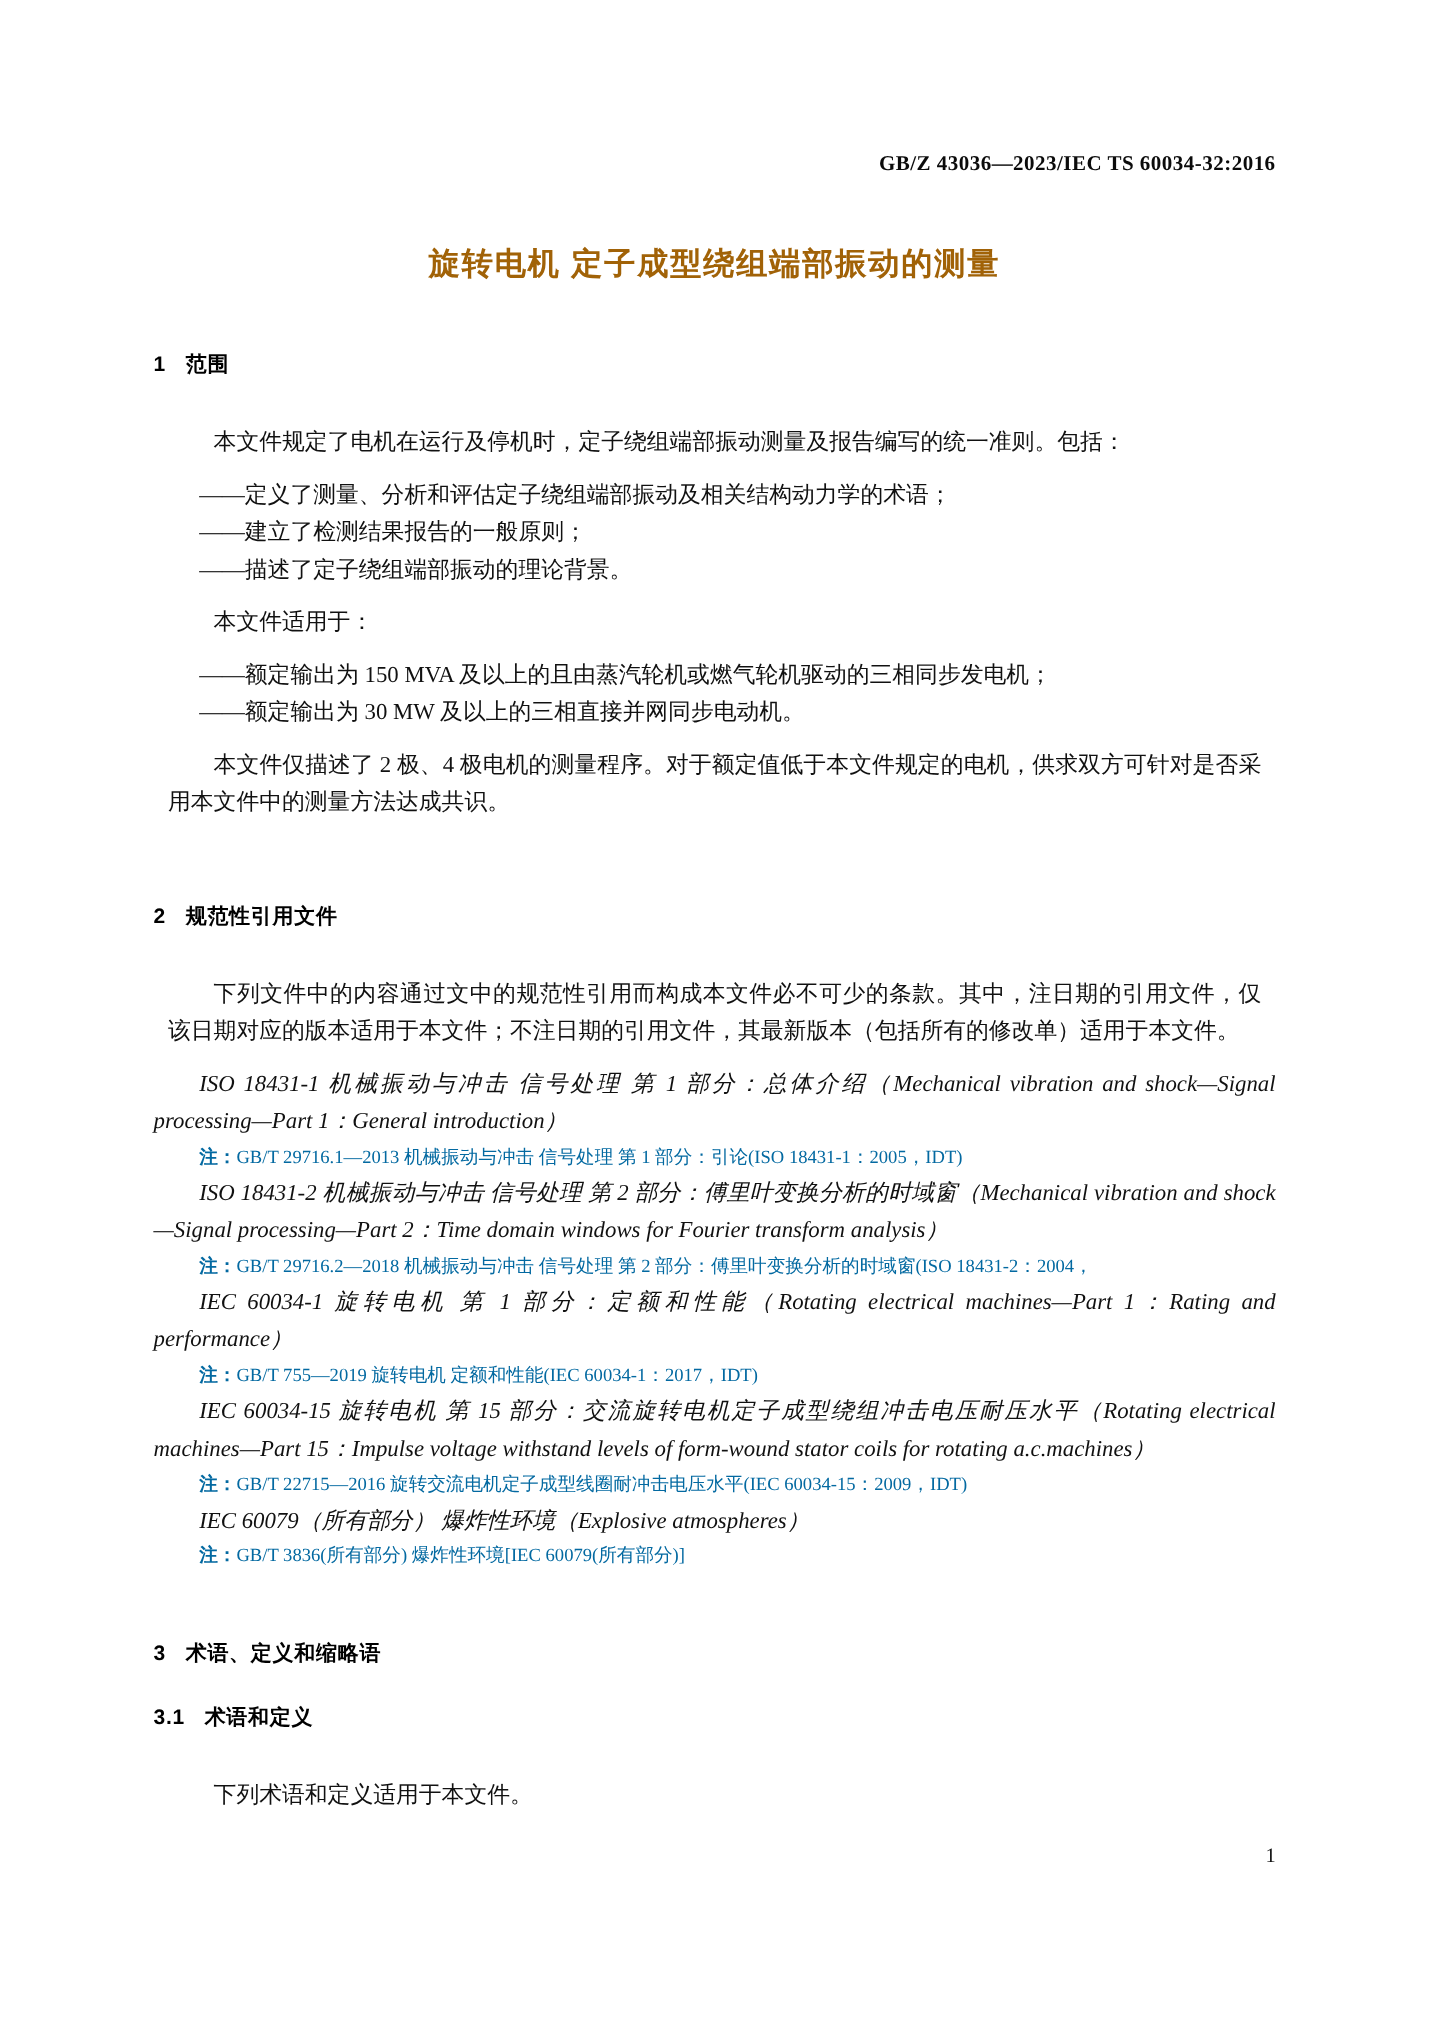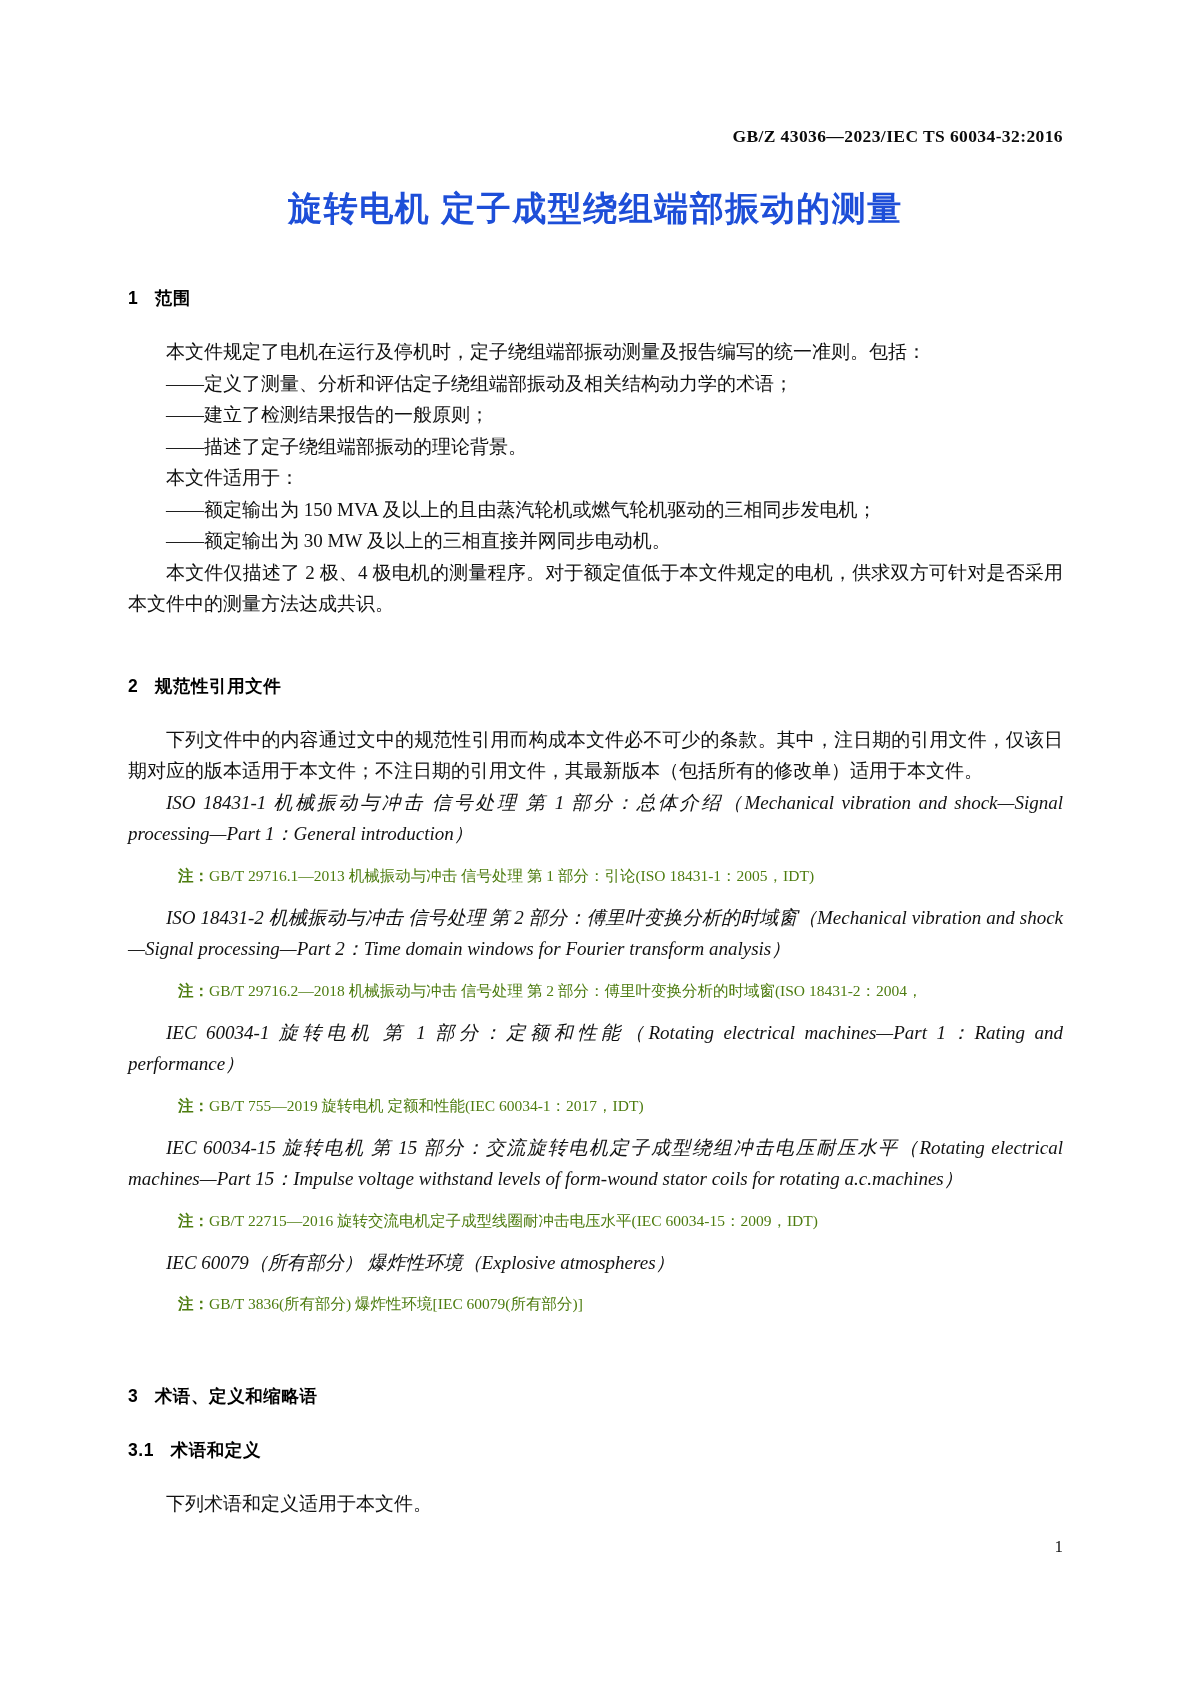--- a/index.html
+++ b/index.html
@@ -32,27 +32,27 @@
     font-family: "Liberation Serif", "DejaVu Serif", serif;
     font-size: 17.5px;
     letter-spacing: 0.4px;
     color: #0b0b0b;
     font-weight: bold;
   }
   .header .hdr-num { font-weight: bold; }
 
   
   .doc-title {
-    margin-top: 32px;
+    margin-top: 48px;
     text-align: center;
     font-family: "Liberation Sans", "DejaVu Sans", sans-serif;
     font-weight: bold;
-    font-size: 34px;
+    font-size: 26px;
     letter-spacing: 1.5px;
-    color: #1d4ed8;
+    color: #a16207;
   }
 
   
   .clause-h1 {
     font-family: "Liberation Sans", "DejaVu Sans", sans-serif;
     font-weight: bold;
     font-size: 17.5px;
     letter-spacing: 0.6px;
     color: #000;
     margin: 0;
@@ -67,21 +67,21 @@
   }
   .gap-before-h  { height: 54px; }
   .gap-after-h   { height: 26px; }
 
   
   .p {
     font-size: 19px;
     line-height: 31.5px;
     text-align: justify;
     text-justify: inter-character;
-    margin: 0;
+    margin: 12px;
     color: #111;
   }
   .indent { text-indent: 38px; }
   .dash-item {
     font-size: 19px;
     line-height: 31.5px;
     margin: 0;
     color: #111;
     text-indent: 0;
     padding-left: 38px;
@@ -90,22 +90,22 @@
     font-size: 19px;
     line-height: 31.5px;
     margin: 0;
     color: #111;
     text-align: justify;
   }
   .ref-item .lead { padding-left: 38px; font-style: italic; }
   .note {
     font-size: 15.5px;
     line-height: 28px;
-    margin: 12px;
-    color: #4d7c0f;
+    margin: 0;
+    color: #0369a1;
     padding-left: 38px;
     text-align: justify;
   }
   .note .note-label {
     font-family: "Liberation Sans", "DejaVu Sans", sans-serif;
     font-weight: bold;
     font-size: 15.5px;
   }
   .note-cont { padding-left: 76px; }
   .sp30 { height: 30px; }

